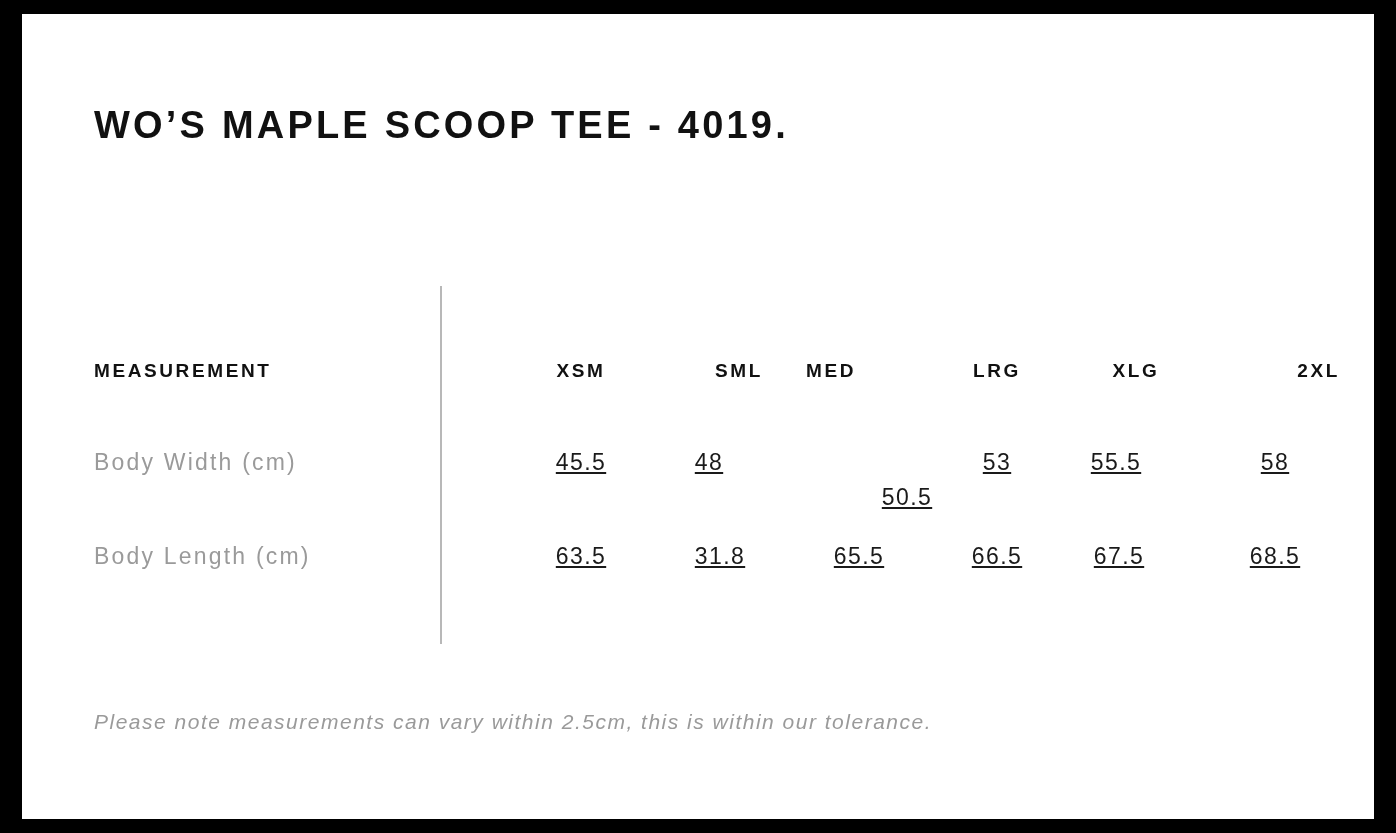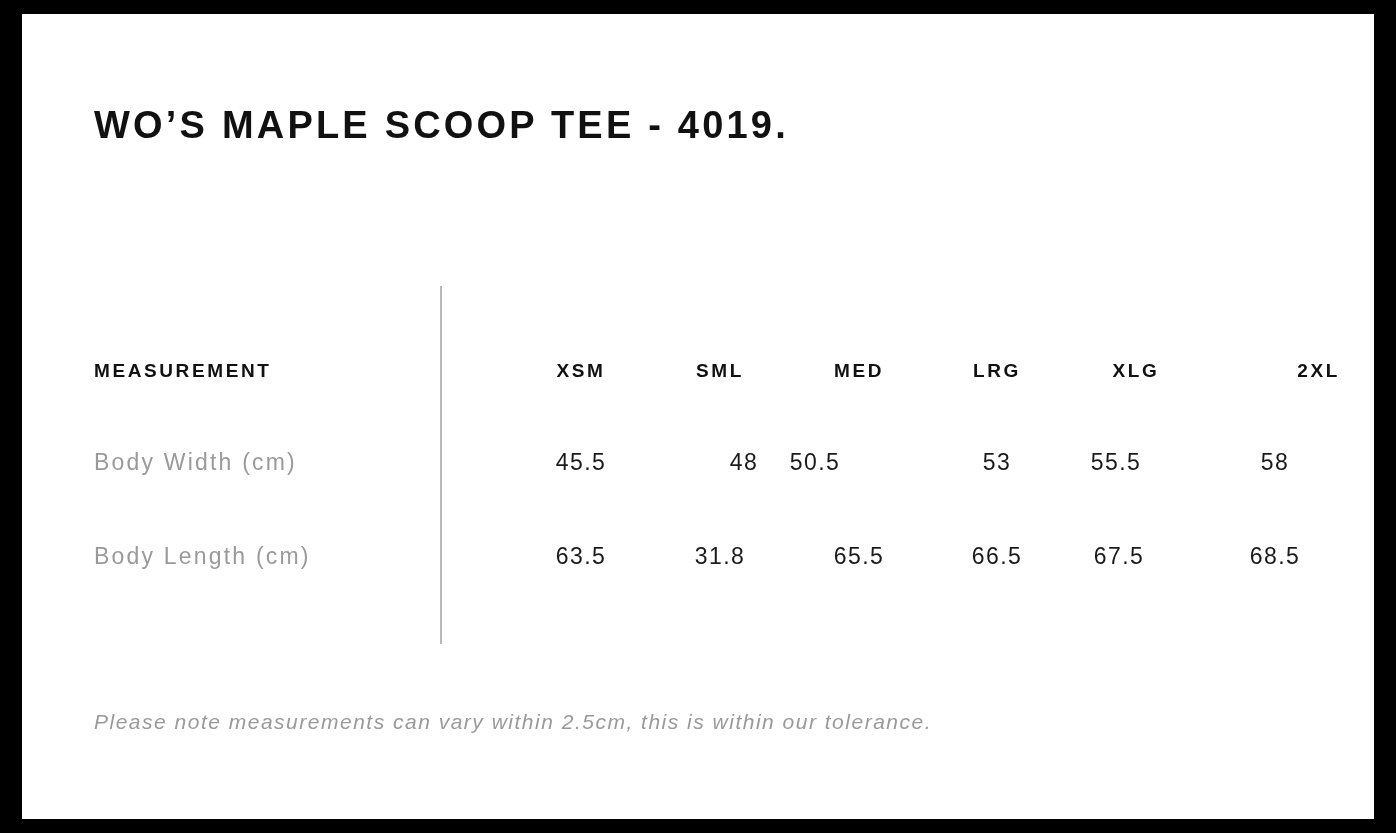--- a/index.html
+++ b/index.html
@@ -85,20 +85,21 @@
     text-align: center;
     width: 130px;
   }
   .size-val {
     font-size: 23px;
     font-weight: normal;
     letter-spacing: 1.4px;
     color: #1a1a1a;
     text-align: center;
     width: 130px;
+    text-decoration: underline;
   }
   .note {
     position: absolute;
     left: 72px;
     top: 696px;
     font-size: 21px;
     font-style: italic;
     letter-spacing: 1.5px;
     color: #9a9a9a;
     white-space: nowrap;
@@ -111,32 +112,32 @@
 
   <div class="title">WO’S MAPLE SCOOP TEE - 4019.</div>
 
   <div class="divider"></div>
 
   <div class="table">
 
     <div class="row row-header">
       <div class="cell label-head">MEASUREMENT</div>
       <div class="cell size-head" style="left:494px;">XSM</div>
-      <div class="cell size-head" style="left:633px;">SML</div>
-      <div class="cell size-head" style="left:772px;">MED</div>
+      <div class="cell size-head" style="left:611px;text-align:right;">SML</div>
+      <div class="cell size-head" style="left:744px;">MED</div>
       <div class="cell size-head" style="left:910px;">LRG</div>
       <div class="cell size-head" style="left:1049px;">XLG</div>
       <div class="cell size-head" style="left:1188px;text-align:right;">2XL</div>
     </div>
 
     <div class="row row-0">
       <div class="cell label-body">Body Width (cm)</div>
       <div class="cell size-val" style="left:494px;">45.5</div>
-      <div class="cell size-val" style="left:657px;text-align:center;">48</div>
-      <div class="cell size-val" style="left:728px;">50.5</div>
+      <div class="cell size-val" style="left:622px;text-align:center;">48</div>
+      <div class="cell size-val" style="left:820px;margin-top:35px;">50.5</div>
       <div class="cell size-val" style="left:910px;">53</div>
       <div class="cell size-val" style="left:1029px;">55.5</div>
       <div class="cell size-val" style="left:1188px;">58</div>
     </div>
 
     <div class="row row-1">
       <div class="cell label-body">Body Length (cm)</div>
       <div class="cell size-val" style="left:494px;">63.5</div>
       <div class="cell size-val" style="left:633px;">31.8</div>
       <div class="cell size-val" style="left:772px;">65.5</div>

